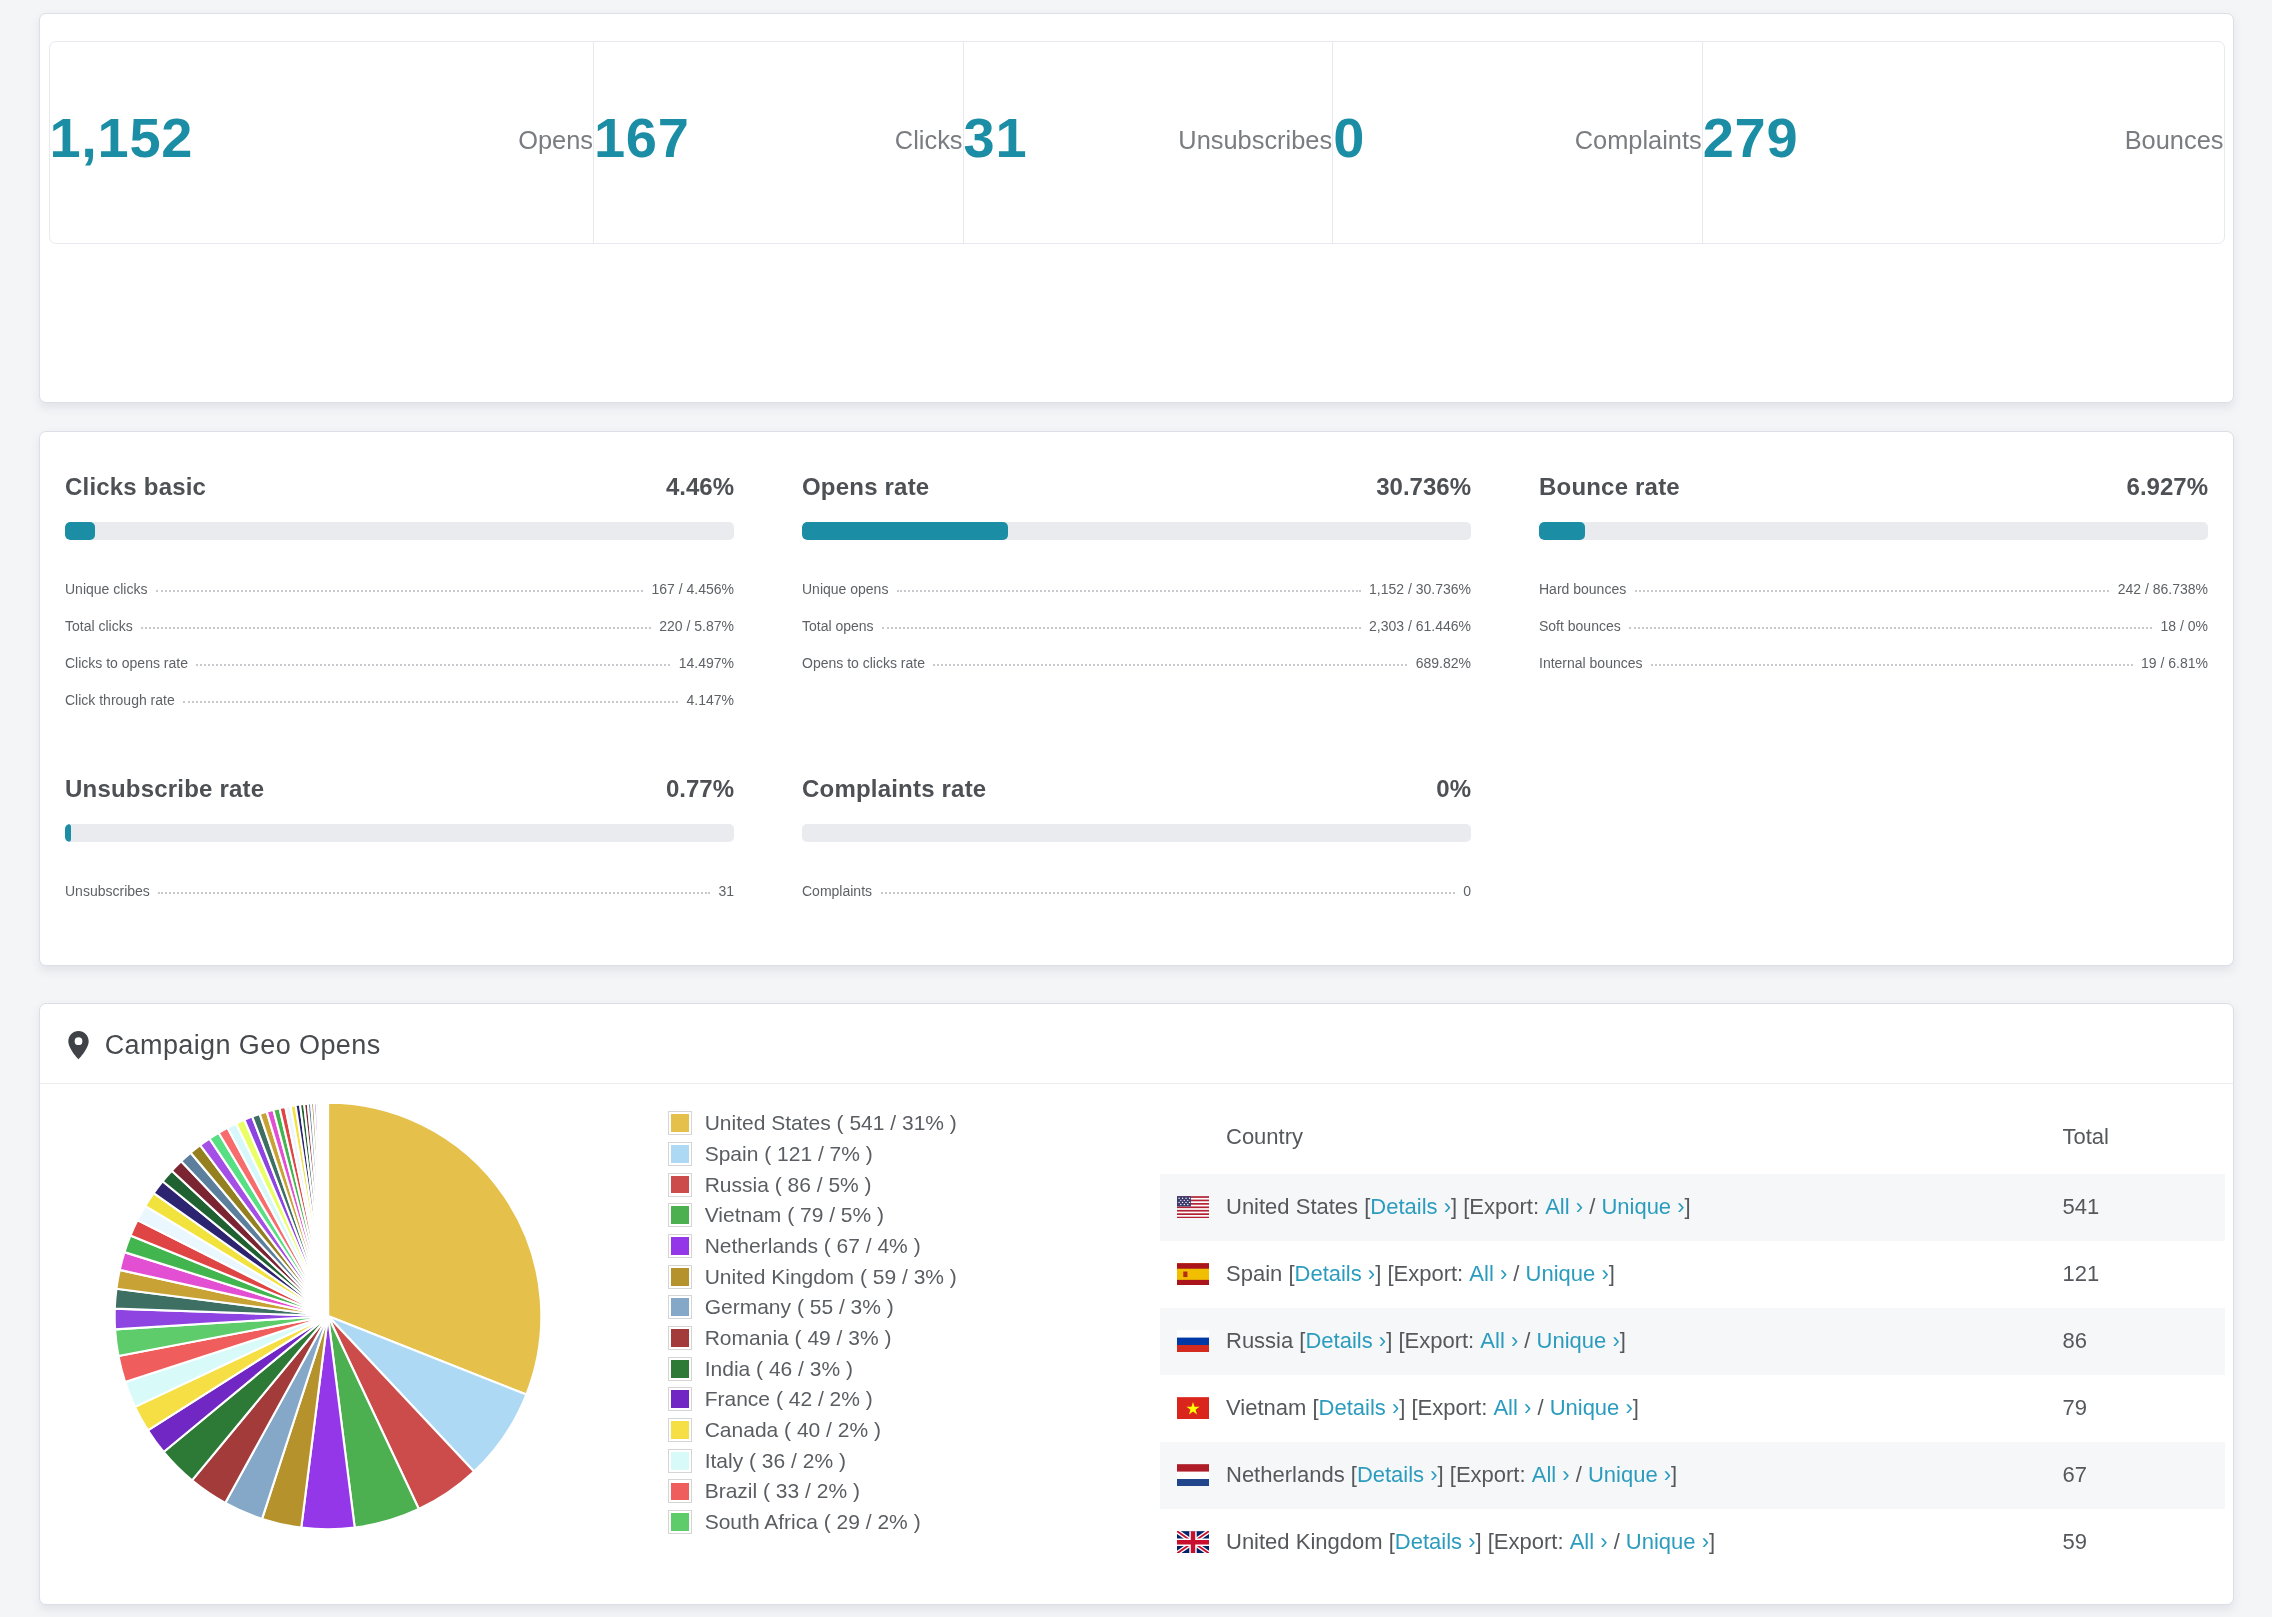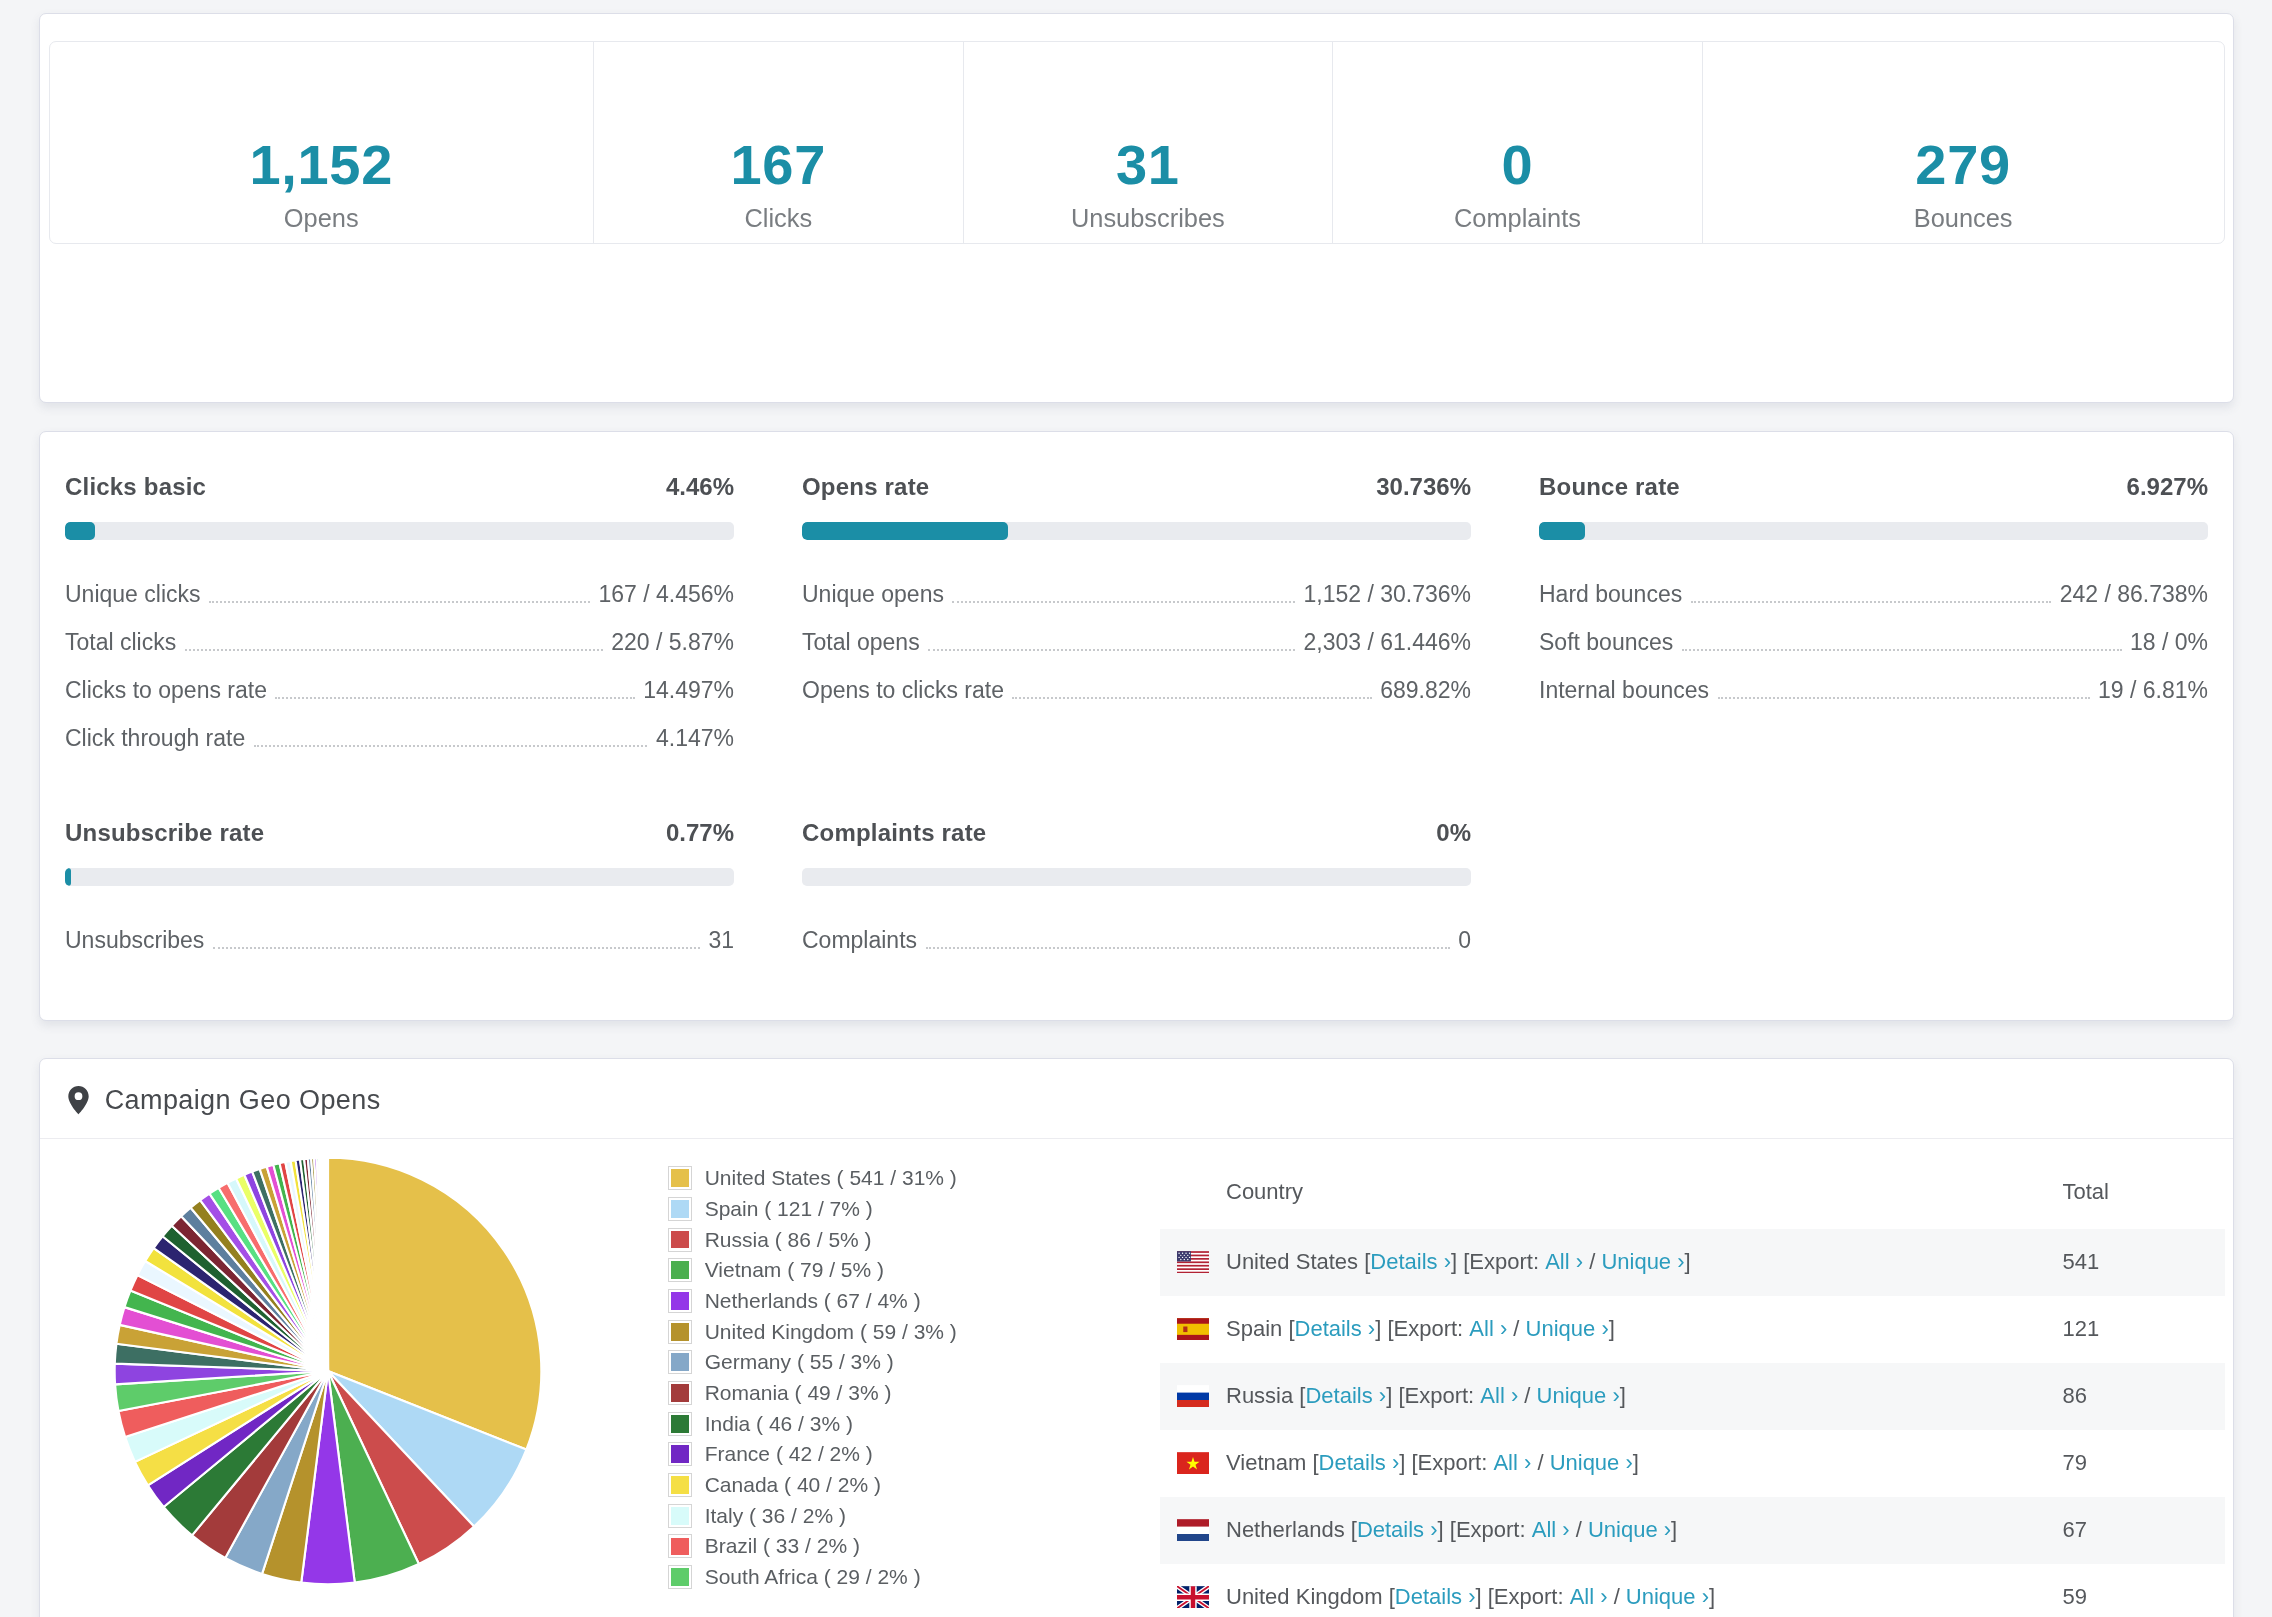--- a/index.html
+++ b/index.html
@@ -39,21 +39,21 @@
   }
   .btn-teal svg { margin-right: 10px; }
 
   #stats-row {
     display: flex; margin: 27px 8.5px 0 8.5px;
     border: 1.4px solid #e7e9ee; border-radius: 7px;
     height: 203px;
   }
   .stat-cell {
     flex: 1 1 17%;
-    display: flex; flex-direction: column; align-items: center; justify-content: flex-end;
+    display: flex; align-items: center; justify-content: space-between;
     padding-bottom: 10px;
   }
   .stat-cell + .stat-cell { border-left: 1.4px solid #e7e9ee; }
   .stat-cell:first-child { flex: 1.48 1 25%; }
   .stat-cell:last-child  { flex: 1.44 1 24%; }
   .stat-value { font-size: 56px; font-weight: 700; color: #1b8ea6; letter-spacing: 0.7px; }
   .stat-label { font-size: 25.4px; color: #797d81; margin-top: 7px; }
 
   
   #rates-card { margin-top: 28px; padding: 41px 25px 56px 25px; }
@@ -68,21 +68,21 @@
     margin-top: 21px; height: 18.4px; border-radius: 5px;
     background: #e9ebef; overflow: hidden; position: relative;
   }
   .progress-fill {
     position: absolute; left: 0; top: 0; bottom: 0;
     background: #1b8ea6; border-radius: 5px;
   }
   .rate-rows { margin-top: 30px; }
   .rate-row {
     display: flex; align-items: flex-end;
-    font-size: 23px; color: #5e6266; padding: 10.6px 0;
+    font-size: 14px; color: #5e6266; padding: 10.6px 0;
   }
   .leader {
     flex: 1; border-bottom: 2.1px dotted #c7c9cc;
     margin: 0 8.5px; align-self: flex-end; margin-bottom: 5px;
   }
   .rate-row .rr-value { white-space: nowrap; }
 
   
   #geo-card { margin-top: 37px; height: 602px; overflow: hidden; position: relative; }
   #geo-card .card-header { padding: 25.4px 25px 22.6px 25px; }

